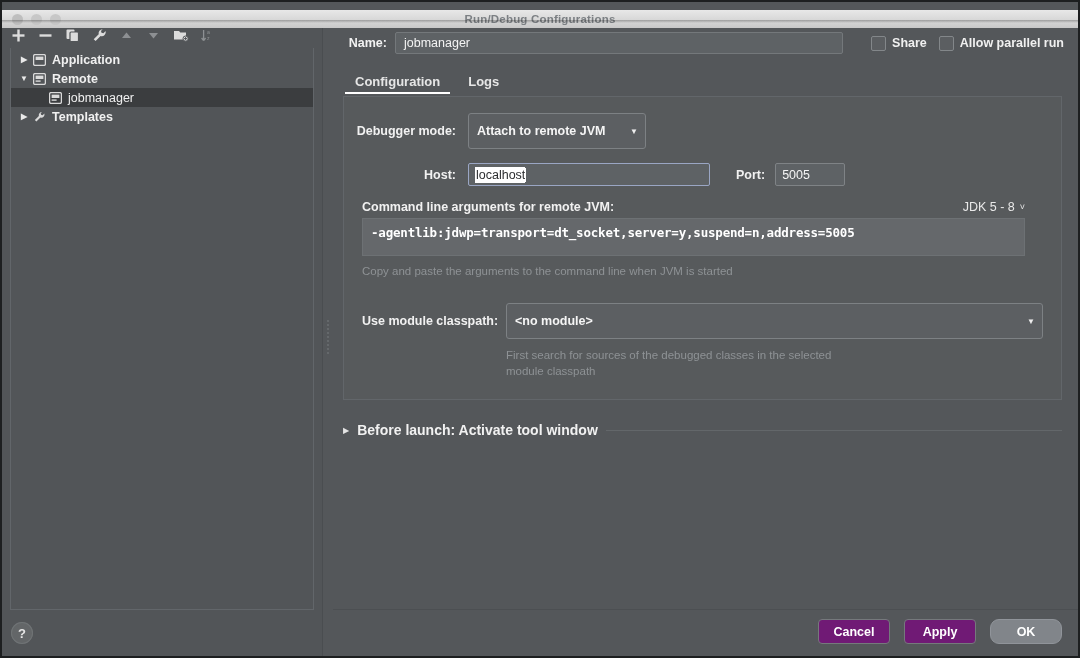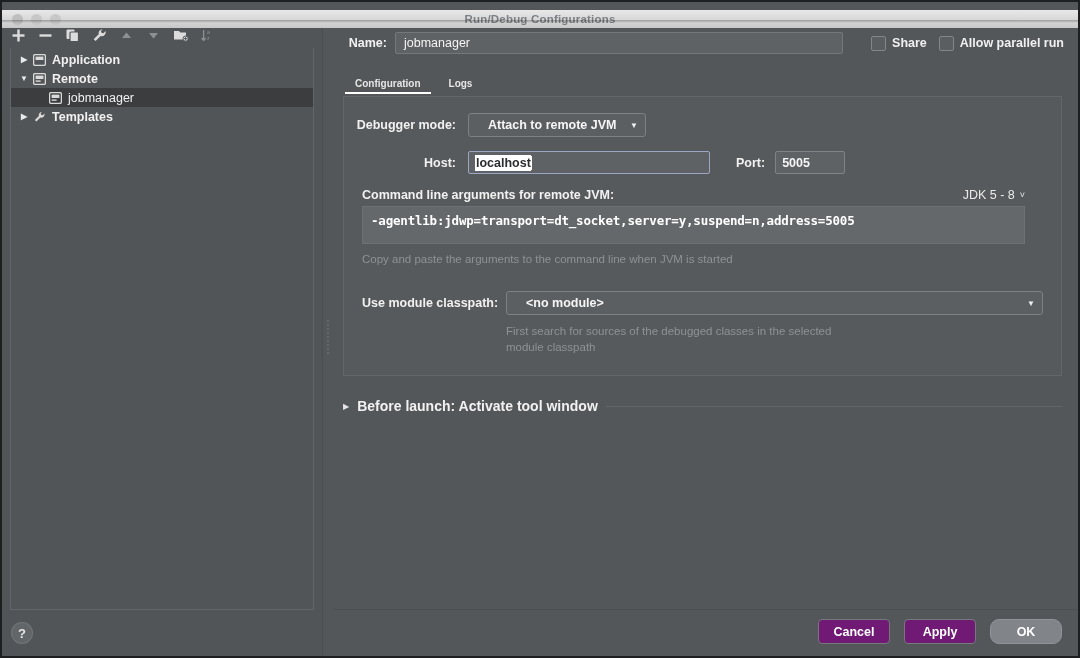--- a/index.html
+++ b/index.html
@@ -241,21 +241,21 @@
 
   
   .tabs {
     display: flex;
     align-items: flex-end;
     gap: 4px;
     margin: 12px 0 0 10px;
     height: 26px;
   }
   .tab {
-    font-size: 10px;
+    font-size: 13px;
     font-weight: bold;
     color: #e6e6e6;
     padding: 0 12px 5px 12px;
     position: relative;
   }
   .tab.active::after {
     content: "";
     position: absolute;
     left: 2px; right: 2px;
     bottom: 0;
@@ -277,49 +277,49 @@
     align-items: center;
     margin-bottom: 14px;
   }
   .flabel {
     font-size: 12.5px;
     font-weight: bold;
     color: #f1f1f1;
     white-space: nowrap;
   }
   .combo {
-    height: 24px;
+    height: 36px;
     background: #5c5f62;
     border: 1px solid #7d8184;
     border-radius: 3px;
     display: flex;
     align-items: center;
     justify-content: space-between;
-    padding: 0 7px 0 19px;
+    padding: 0 7px 0 8px;
     color: #f5f5f5;
     font-size: 12.5px;
     font-weight: bold;
     box-sizing: border-box;
   }
   .caret {
     font-size: 8px;
     margin-left: 12px;
     color: #eeeeee;
   }
   .textfield {
     height: 23px;
     background: #5e6265;
     border: 1px solid #7f8386;
     border-radius: 2px;
     display: flex;
     align-items: center;
     padding: 0 6px;
     color: #f5f5f5;
     font-size: 12.5px;
-    font-weight: bold;
+    font-weight: normal;
     box-sizing: border-box;
   }
   .sel-text {
     background: #ffffff;
     color: #2b2d2f;
     padding: 1px 0px 1px 1px;
   }
   .caret-bar {
     display: inline-block;
     width: 1px;

